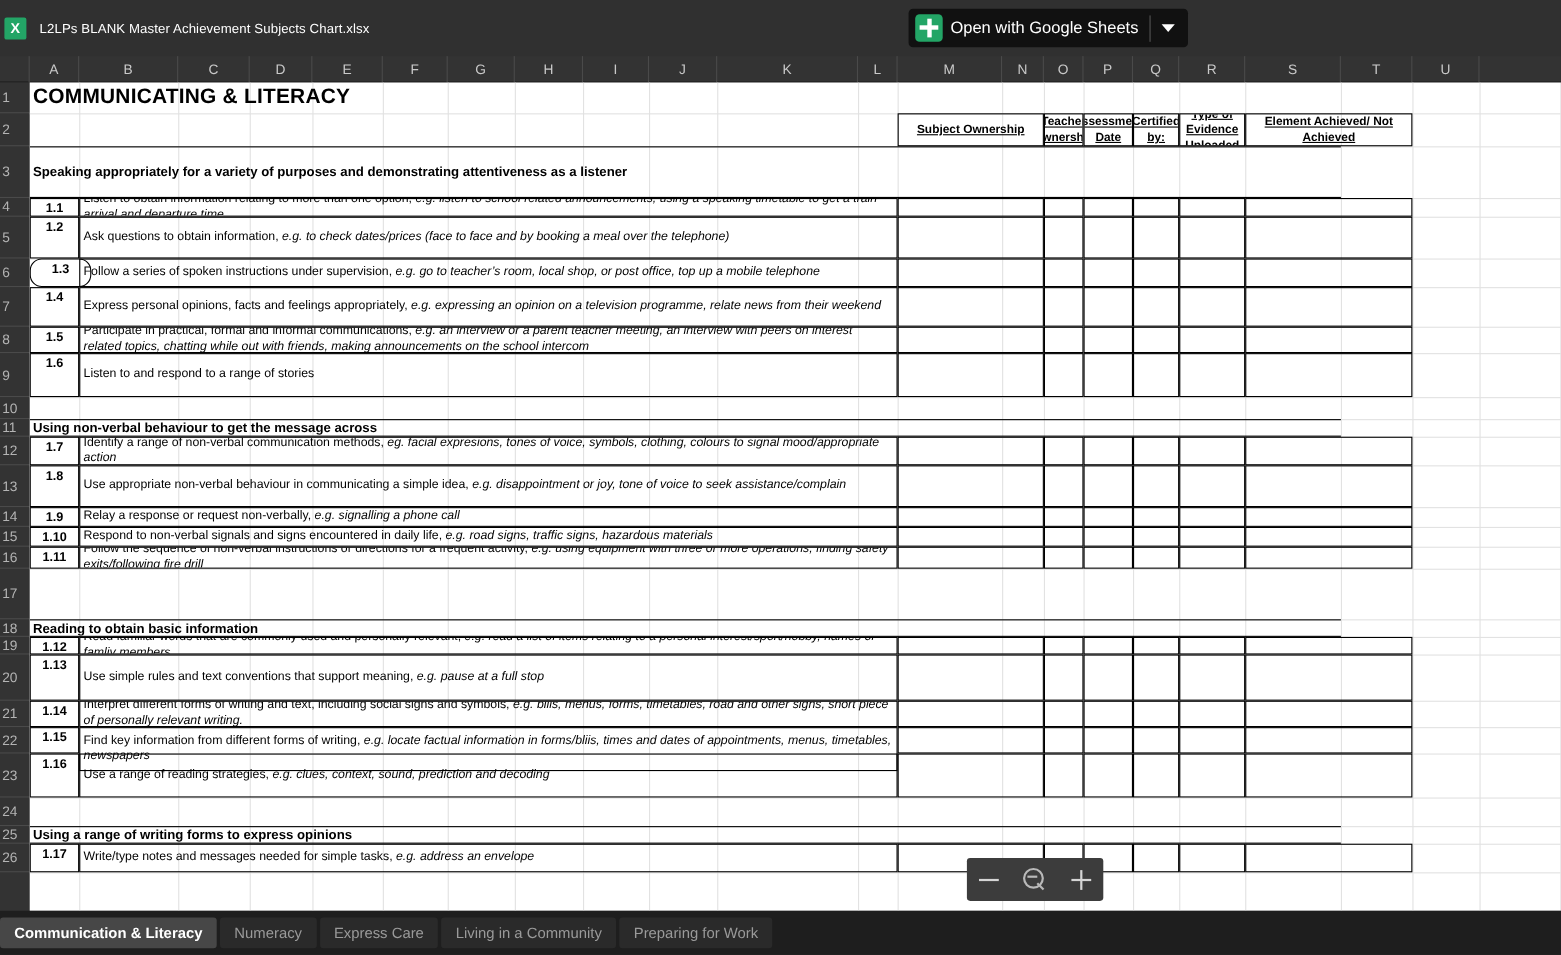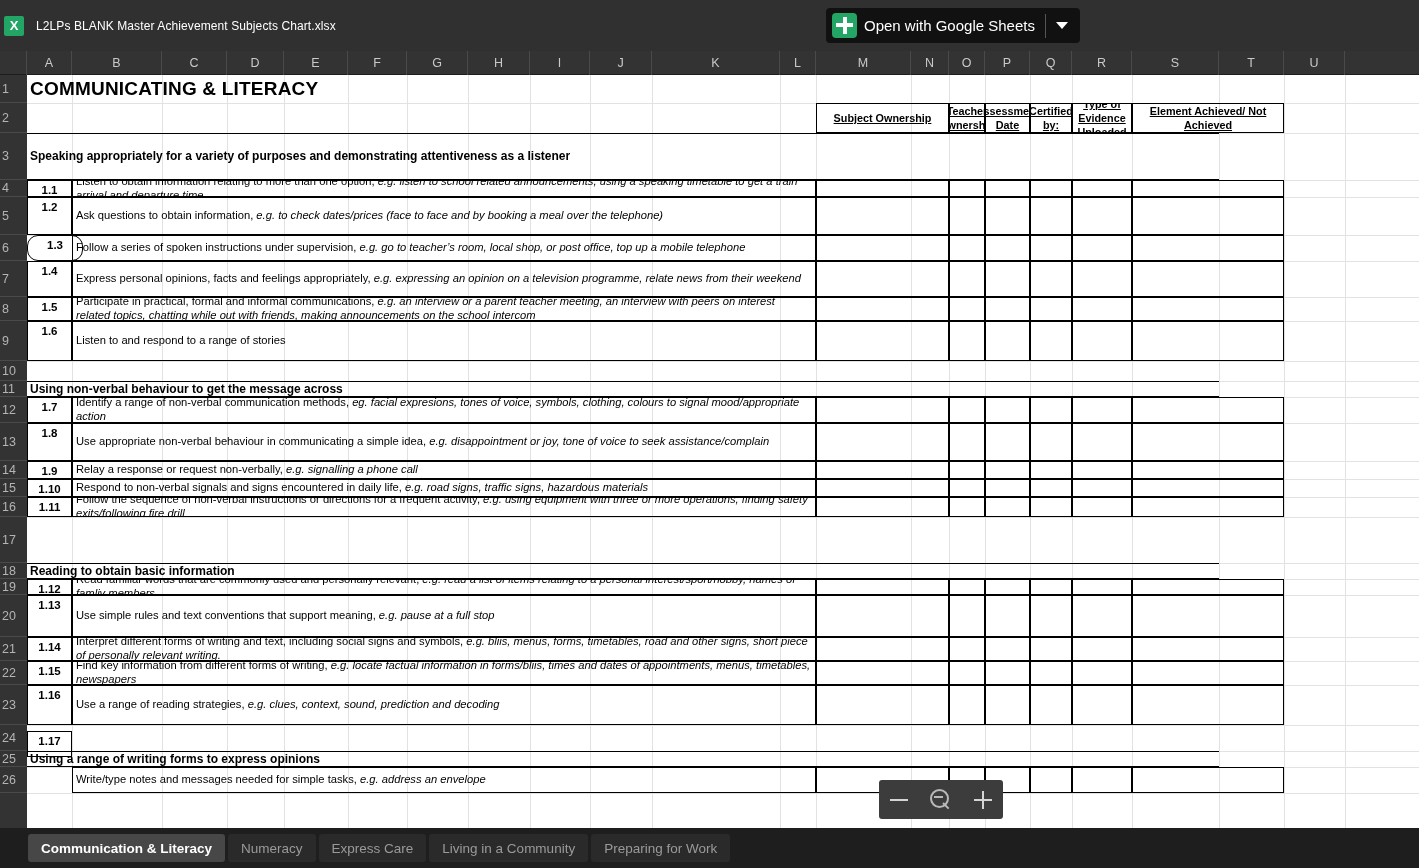--- a/index.html
+++ b/index.html
@@ -144,21 +144,21 @@
   }
   .zmag::after {
     content:""; position:absolute; left:13px; top:13px; width:8px; height:2px;
     background:#b9b9b9; transform: rotate(45deg); transform-origin: left center;
   }
   .zmagbar { position:absolute; left:4px; top:7.5px; width:9px; height:2px; background:#b9b9b9; z-index:2; }
 
   
   #tabbar {
     position: absolute; left: 0; top: 828px; width: 1419px; height: 40px;
-    background: #1e1e1e; display: flex; align-items: center; padding-left: 28px;
+    background: #1e1e1e; display: flex; align-items: center; 
   }
   .tab {
     height: 28px; padding: 0 13px; margin-right: 3px;
     display: flex; align-items: center;
     font-size: 13.5px; color: #9a9a9a;
     background: #2a2a2a; border-radius: 3px; white-space: nowrap;
   }
   .tab.active { background: #474747; color: #ffffff; font-weight: bold; }
 </style>
 </head>
@@ -444,21 +444,21 @@
     <div class="cell box mid desc" style="left: 45px; top: 562px; width: 744px; height: 24px;">
       <span>Interpret different forms of writing and text, including social signs and symbols, <span class="it">e.g.  bliis, menus, forms, timetables, road and other signs, short piece of personally relevant writing.</span></span>
     </div>
     <div class="cell box" style="left: 789px; top: 562px; width: 133px; height: 24px;"></div>
     <div class="cell box" style="left: 922px; top: 562px; width: 36px; height: 24px;"></div>
     <div class="cell box" style="left: 958px; top: 562px; width: 45px; height: 24px;"></div>
     <div class="cell box" style="left: 1003px; top: 562px; width: 42px; height: 24px;"></div>
     <div class="cell box" style="left: 1045px; top: 562px; width: 60px; height: 24px;"></div>
     <div class="cell box" style="left: 1105px; top: 562px; width: 152px; height: 24px;"></div>
     <div class="cell box numcell" style="left: 0px; top: 586px; width: 45px; height: 24px;"><span>1.15</span></div>
-    <div class="cell box mid desc" style="left: 45px; top: 586px; width: 744px; height: 24px;">
+    <div class="cell box mid desc" style="left: 45px; top: 586px; width: 744px; height: 40px;">
       <span>Find key information from different forms of writing, <span class="it">e.g. locate factual information in forms/bliis, times and dates of appointments, menus, timetables, newspapers</span></span>
     </div>
     <div class="cell box" style="left: 789px; top: 586px; width: 133px; height: 24px;"></div>
     <div class="cell box" style="left: 922px; top: 586px; width: 36px; height: 24px;"></div>
     <div class="cell box" style="left: 958px; top: 586px; width: 45px; height: 24px;"></div>
     <div class="cell box" style="left: 1003px; top: 586px; width: 42px; height: 24px;"></div>
     <div class="cell box" style="left: 1045px; top: 586px; width: 60px; height: 24px;"></div>
     <div class="cell box" style="left: 1105px; top: 586px; width: 152px; height: 24px;"></div>
     <div class="cell box numcell" style="left: 0px; top: 610px; width: 45px; height: 40px;"><span>1.16</span></div>
     <div class="cell box mid desc" style="left: 45px; top: 610px; width: 744px; height: 40px;">
@@ -466,21 +466,21 @@
     </div>
     <div class="cell box" style="left: 789px; top: 610px; width: 133px; height: 40px;"></div>
     <div class="cell box" style="left: 922px; top: 610px; width: 36px; height: 40px;"></div>
     <div class="cell box" style="left: 958px; top: 610px; width: 45px; height: 40px;"></div>
     <div class="cell box" style="left: 1003px; top: 610px; width: 42px; height: 40px;"></div>
     <div class="cell box" style="left: 1045px; top: 610px; width: 60px; height: 40px;"></div>
     <div class="cell box" style="left: 1105px; top: 610px; width: 152px; height: 40px;"></div>
     <div class="cell mid boxt boxb" style="left: 0px; top: 676px; width: 1192px; height: 16px;">
       <span class="section-row">Using a range of writing forms to express opinions</span>
     </div>
-    <div class="cell box numcell" style="left: 0px; top: 656px; width: 45px; height: 26px;"><span>1.17</span></div>
+    <div class="cell box numcell" style="left: 0px; top: 692px; width: 45px; height: 26px;"><span>1.17</span></div>
     <div class="cell box mid desc" style="left: 45px; top: 692px; width: 744px; height: 26px;">
       <span>Write/type notes and messages needed for simple tasks, <span class="it">e.g. address an envelope</span></span>
     </div>
     <div class="cell box" style="left: 789px; top: 692px; width: 133px; height: 26px;"></div>
     <div class="cell box" style="left: 922px; top: 692px; width: 36px; height: 26px;"></div>
     <div class="cell box" style="left: 958px; top: 692px; width: 45px; height: 26px;"></div>
     <div class="cell box" style="left: 1003px; top: 692px; width: 42px; height: 26px;"></div>
     <div class="cell box" style="left: 1045px; top: 692px; width: 60px; height: 26px;"></div>
     <div class="cell box" style="left: 1105px; top: 692px; width: 152px; height: 26px;"></div>
   </div>

